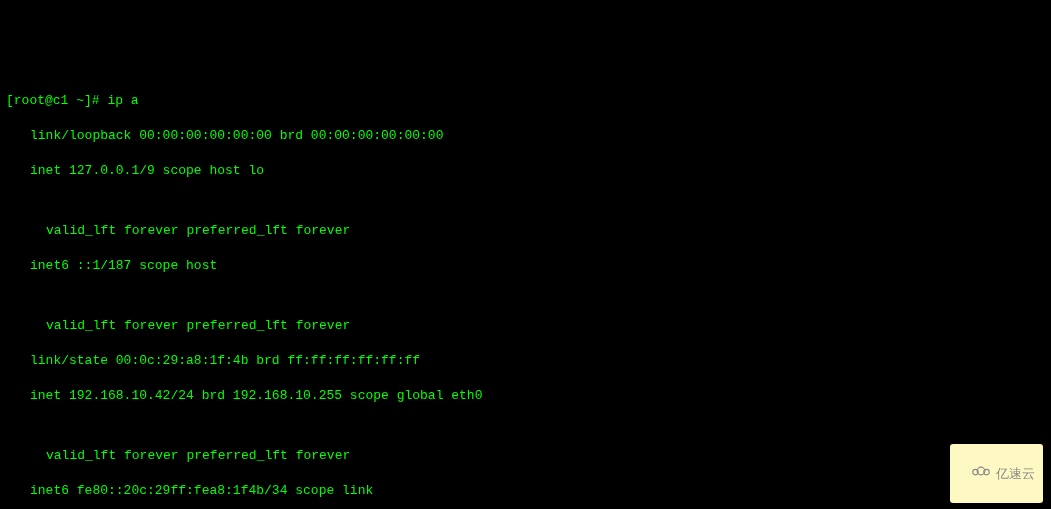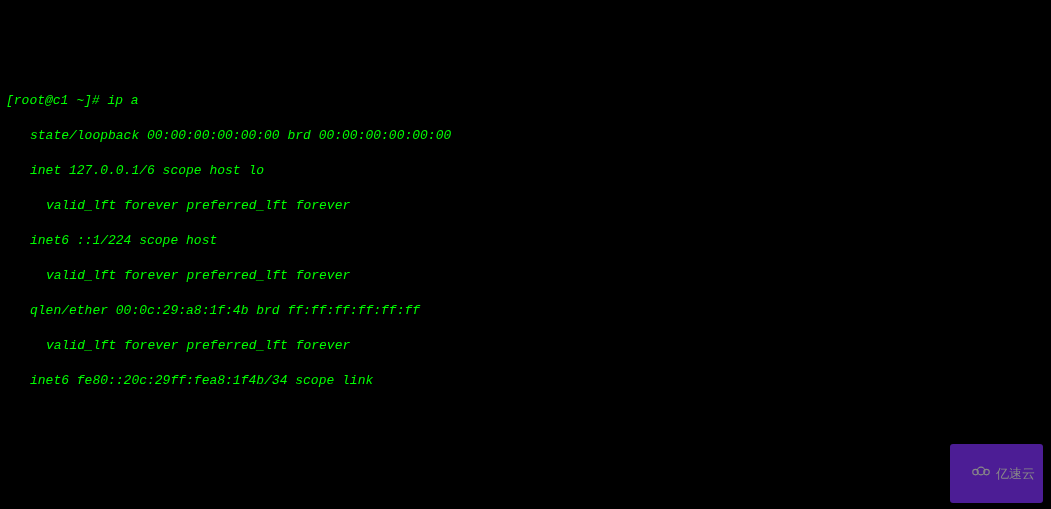--- a/index.html
+++ b/index.html
@@ -9,52 +9,53 @@
       font-family: 'Courier New', Consolas, monospace;
       font-size: 13px;
       line-height: 17.5px;
       padding: 4px 6px;
       width: 1051px;
       height: 509px;
       overflow: hidden;
       position: relative;
       white-space: pre;
     }
-    .line { white-space: pre; font-style: italic; }
+    .line { white-space: pre; }
     .ind1 { margin-left: 24px; }
-    .ind2 { margin-left: 40px; }
+    .ind2 { margin-left: 40px; margin-top: 25px; }
     .watermark {
       position: absolute;
       right: 8px;
       bottom: 6px;
-      background: #4c1d95;
+      background: #fef9c3;
       color: #888888;
       padding: 3px 8px 3px 6px;
       border-radius: 3px;
       font-family: sans-serif;
       font-size: 13px;
       display: flex;
       align-items: center;
       gap: 4px;
     }
     .watermark svg { width: 22px; height: 14px; }
   </style>
 </head>
 <body>
 
 
 
 <div>
 <div class="line">[root@c1 ~]# ip a</div>
-<div class="line ind1">state/loopback 00:00:00:00:00:00 brd 00:00:00:00:00:00</div>
-<div class="line ind1">inet 127.0.0.1/6 scope host lo</div>
+<div class="line ind1">link/loopback 00:00:00:00:00:00 brd 00:00:00:00:00:00</div>
+<div class="line ind1">inet 127.0.0.1/9 scope host lo</div>
 <div class="line ind2">valid_lft forever preferred_lft forever</div>
-<div class="line ind1">inet6 ::1/224 scope host</div>
+<div class="line ind1">inet6 ::1/187 scope host</div>
 <div class="line ind2">valid_lft forever preferred_lft forever</div>
-<div class="line ind1">qlen/ether 00:0c:29:a8:1f:4b brd ff:ff:ff:ff:ff:ff</div>
+<div class="line ind1">link/state 00:0c:29:a8:1f:4b brd ff:ff:ff:ff:ff:ff</div>
+<div class="line ind1">inet 192.168.10.42/24 brd 192.168.10.255 scope global eth0</div>
 <div class="line ind2">valid_lft forever preferred_lft forever</div>
 <div class="line ind1">inet6 fe80::20c:29ff:fea8:1f4b/34 scope link</div>
 
 
 
 
 
 
 
 

